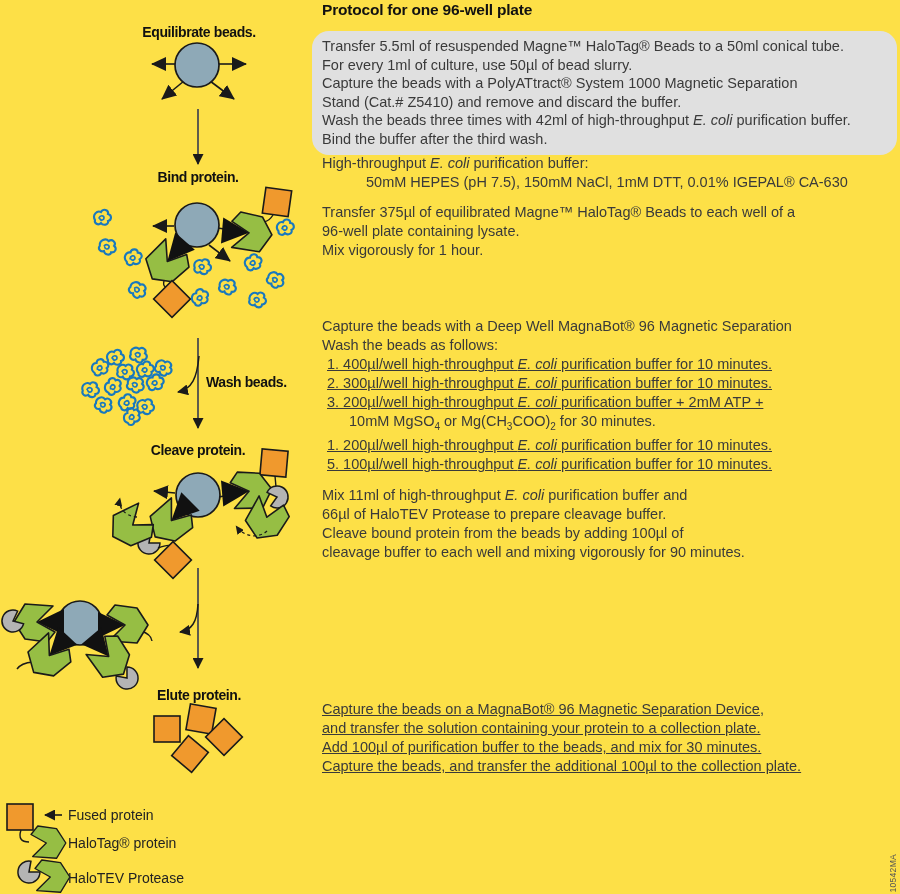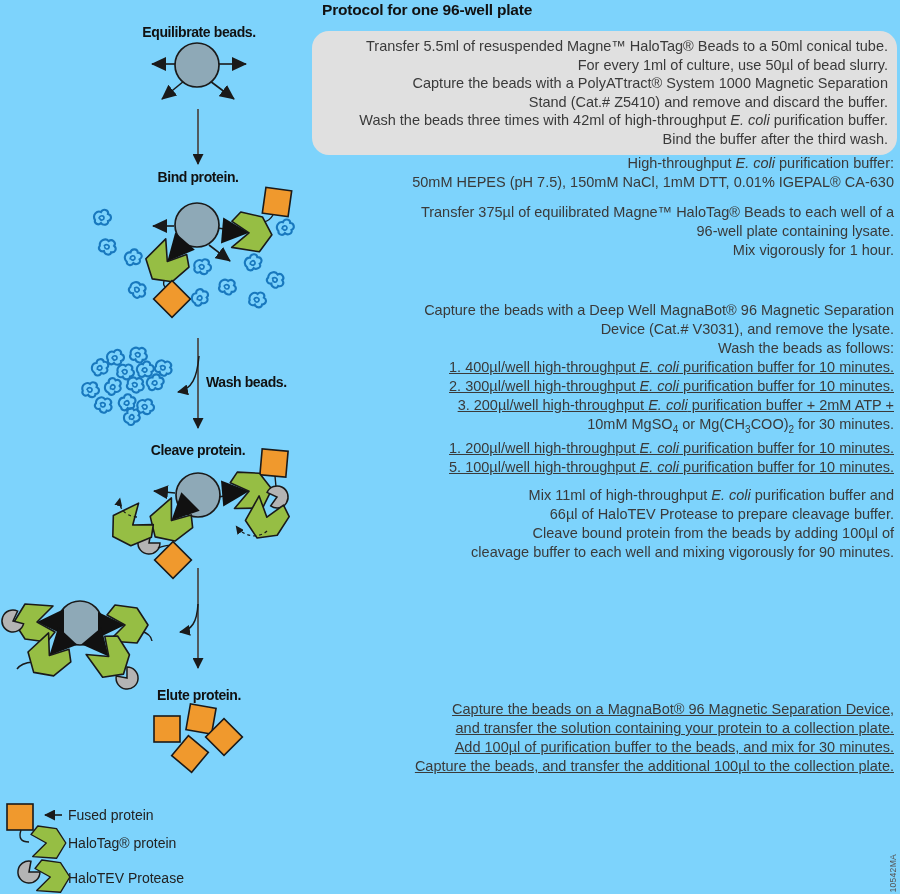--- a/index.html
+++ b/index.html
@@ -1,23 +1,23 @@
 <!DOCTYPE html>
 <html><head>
 <meta charset="utf-8">
 <style>
   html,body{margin:0;padding:0;background:#fff;}
-  .page{position:relative;width:900px;height:894px;background:#7dd3fc;overflow:hidden;
+  .page{position:relative;width:900px;height:894px;background:#fde047;overflow:hidden;
         font-family:"Liberation Sans",sans-serif;color:#3a3a3a;}
   .title{position:absolute;left:322px;top:1px;font-size:15.5px;font-weight:bold;
          color:#111;letter-spacing:-0.2px;}
   .graybox{position:absolute;left:312px;top:31px;width:566px;border-radius:17px;
            background:#e0e0e0;padding:6px 9px 7px 10px;}
   .tblock{position:absolute;left:322px;width:572px;}
-  .tline{font-size:14.5px;line-height:19px;white-space:nowrap;text-align:right;}
+  .tline{font-size:14.5px;line-height:19px;white-space:nowrap;}
   .graybox .tline{line-height:18.5px;}
   .tline.num{padding-left:5px;text-decoration:underline;}
   .tline.cont{padding-left:27px;}
   .tline.indent{padding-left:44px;}
   .tline sub{font-size:10px;}
   .figcode{position:absolute;right:2px;bottom:2px;writing-mode:vertical-rl;
            transform:rotate(180deg);font-size:8.5px;color:#555;letter-spacing:0.3px;}
   svg text{font-family:"Liberation Sans",sans-serif;}
   .steplabel{font-size:14px;font-weight:bold;fill:#111;letter-spacing:-0.4px;}
   .legtext{font-size:14px;fill:#222;}
@@ -54,23 +54,22 @@
     <div class="tline"><span>High-throughput </span><i>E. coli</i><span> purification buffer:</span></div>
     <div class="tline indent"><span>50mM HEPES (pH 7.5), 150mM NaCl, 1mM DTT, 0.01% IGEPAL® CA-630</span></div>
   </div>
 
   <div class="tblock" style="top:203px;">
     <div class="tline"><span>Transfer 375µl of equilibrated Magne™ HaloTag® Beads to each well of a</span></div>
     <div class="tline"><span>96-well plate containing lysate.</span></div>
     <div class="tline"><span>Mix vigorously for 1 hour.</span></div>
   </div>
 
-  <div class="tblock" style="top:301px;">
+  <div class="tblock" style="top:317px;">
     <div class="tline"><span>Capture the beads with a Deep Well MagnaBot® 96 Magnetic Separation</span></div>
-    <div class="tline"><span>Device (Cat.# V3031), and remove the lysate.</span></div>
     <div class="tline"><span>Wash the beads as follows:</span></div>
     <div class="tline num"><span>1. 400µl/well high-throughput </span><i>E. coli</i><span> purification buffer for 10 minutes.</span></div>
     <div class="tline num"><span>2. 300µl/well high-throughput </span><i>E. coli</i><span> purification buffer for 10 minutes.</span></div>
     <div class="tline num"><span>3. 200µl/well high-throughput </span><i>E. coli</i><span> purification buffer + 2mM ATP +</span></div>
     <div class="tline cont"><span>10mM MgSO</span><sub>4</sub><span> or Mg(CH</span><sub>3</sub><span>COO)</span><sub>2</sub><span> for 30 minutes.</span></div>
     <div class="tline num"><span>1. 200µl/well high-throughput </span><i>E. coli</i><span> purification buffer for 10 minutes.</span></div>
     <div class="tline num"><span>5. 100µl/well high-throughput </span><i>E. coli</i><span> purification buffer for 10 minutes.</span></div>
   </div>
 
   <div class="tblock" style="top:486px;">

